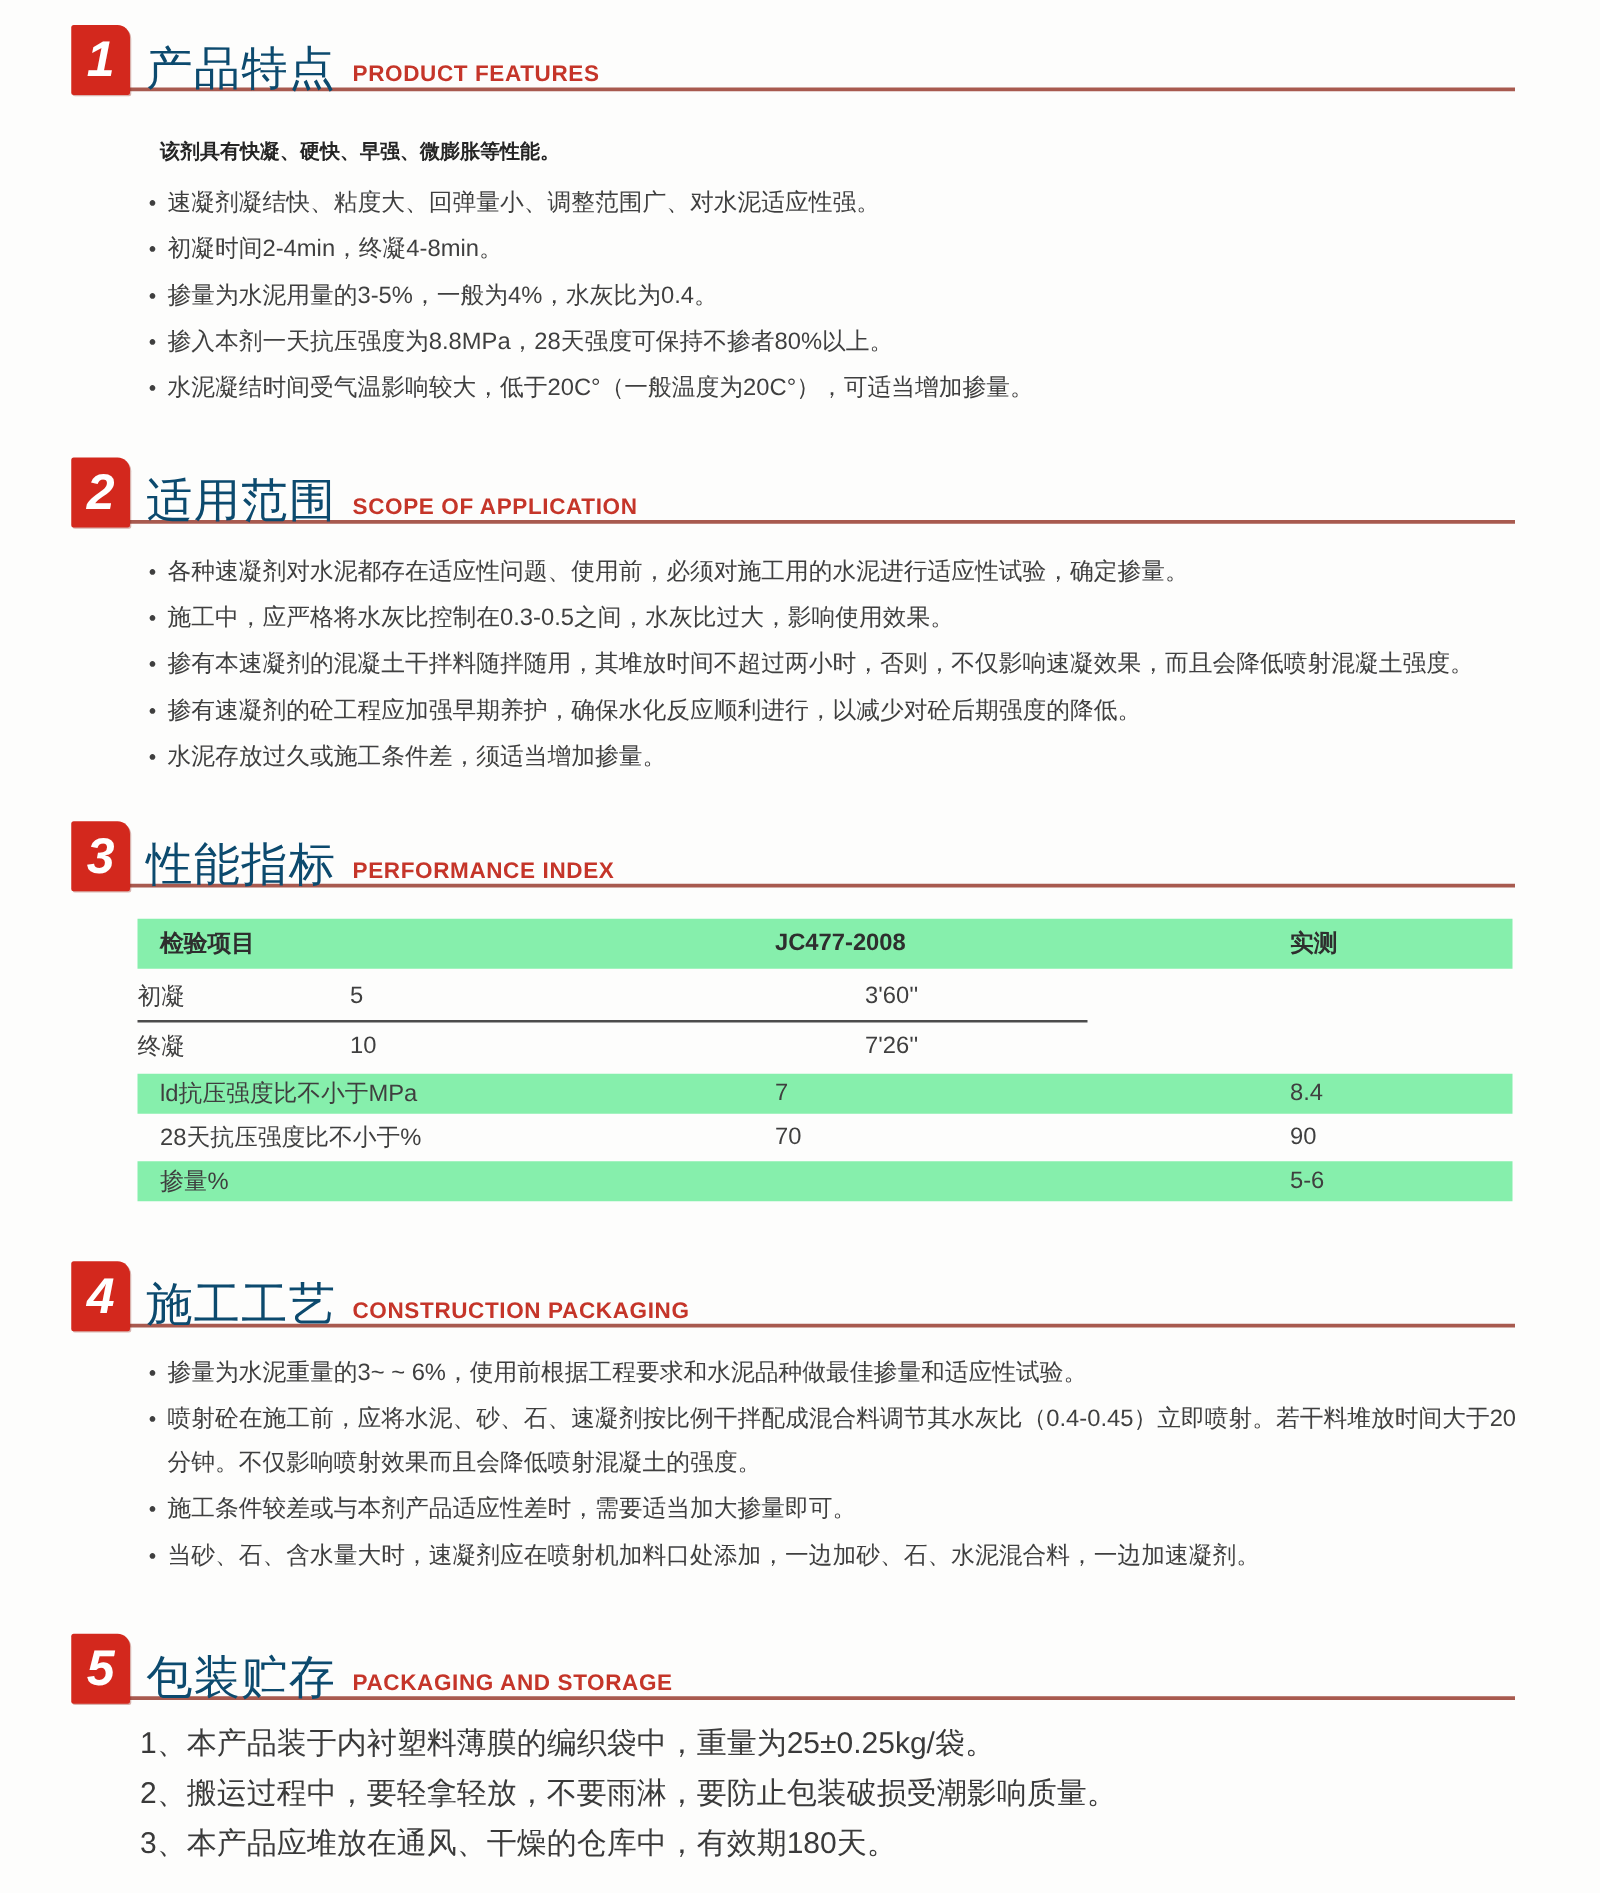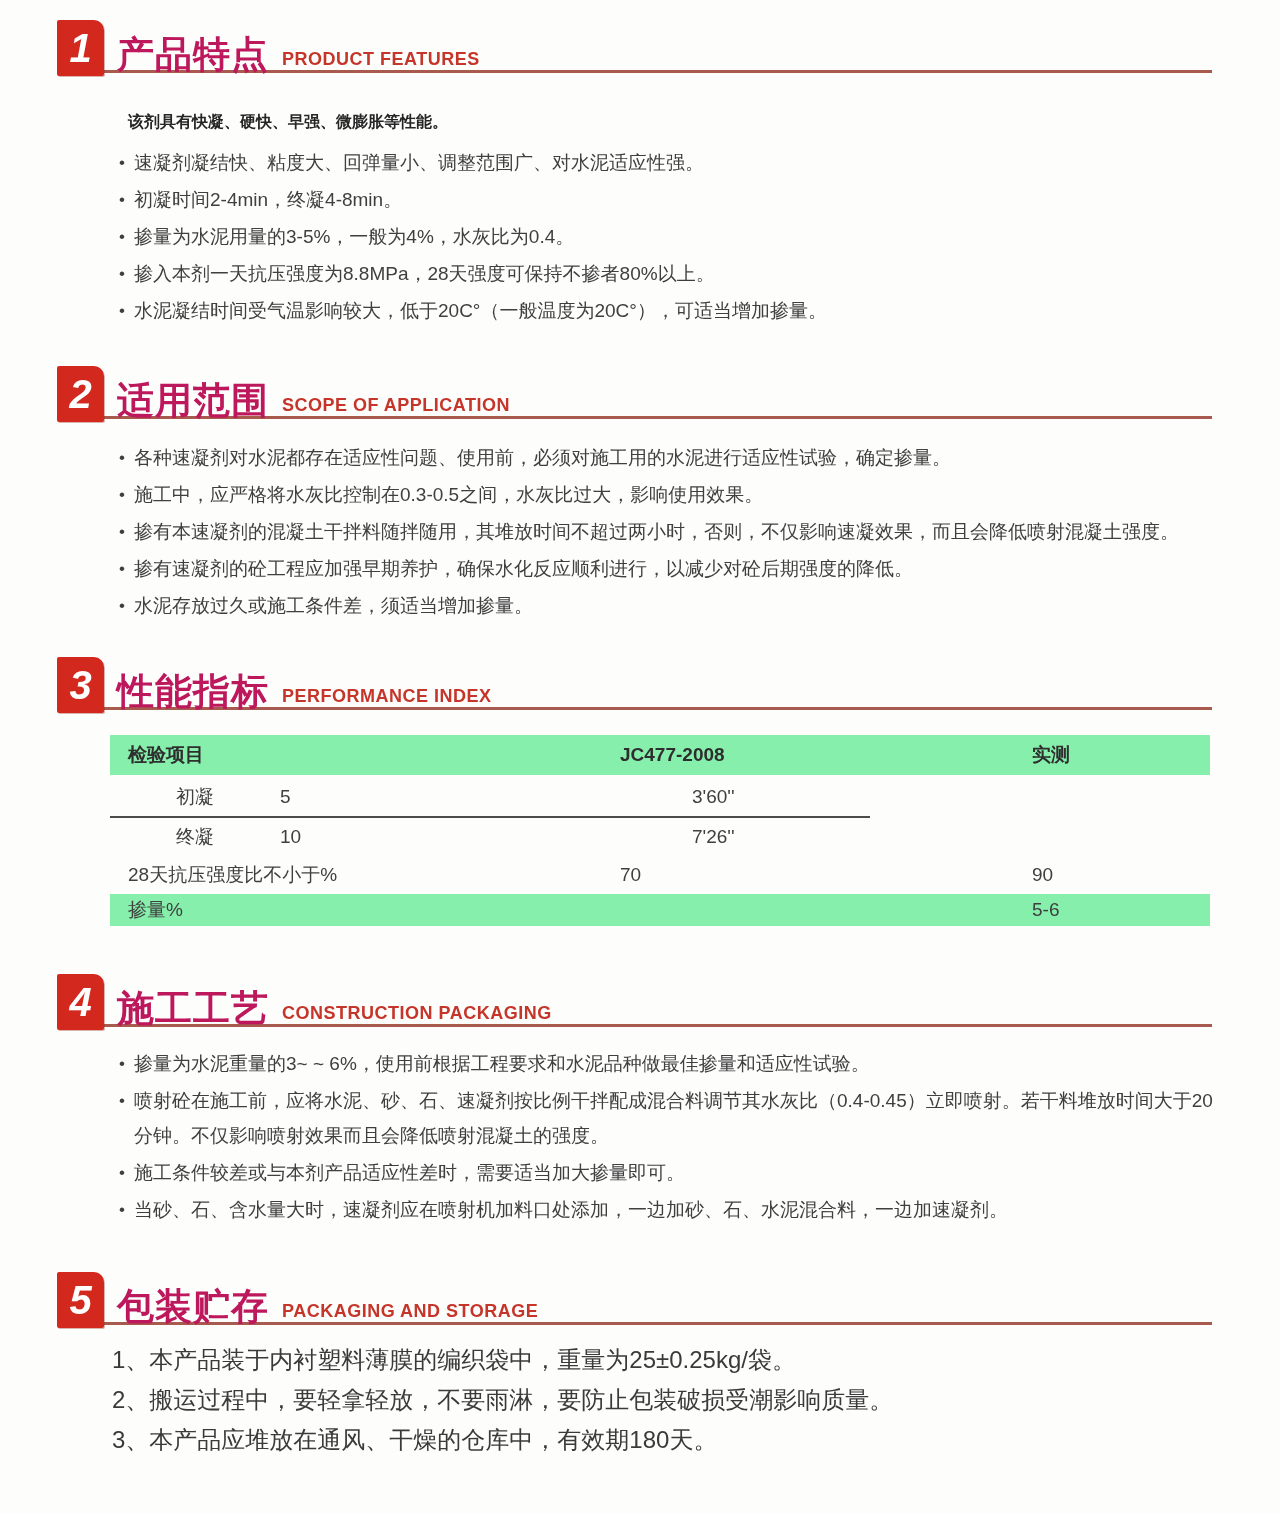--- a/index.html
+++ b/index.html
@@ -24,21 +24,21 @@
     z-index:2;
   }
   .sec-underline {
     position:absolute; left:47px; right:0; bottom:5px;
     height:3px; background:#a85a4f;
   }
   .sec-titles {
     position:absolute; left:60px; bottom:6px;
     display:flex; align-items:flex-end; gap:13px; white-space:nowrap;
   }
-  .sec-title { font-size:37px; font-weight:700; line-height:.95; color:#be185d; letter-spacing:1px; }
+  .sec-title { font-size:37px; font-weight:400; line-height:.95; color:#0c4a6e; letter-spacing:1px; }
   .sec-subtitle { font-size:18px; font-weight:700; color:#c53529; padding-bottom:2px; letter-spacing:.5px; }
 
   
   .sec-1 .sec-header { margin-top:20px; }
   .sec-2 .sec-header { margin-top:38px; }
   .sec-3 .sec-header { margin-top:34px; }
   .sec-4 .sec-header { margin-top:48px; }
   .sec-5 .sec-header { margin-top:45px; }
 
   
@@ -59,21 +59,21 @@
   ol.numbered { list-style:none; margin:16px 58px 0 112px; padding:0; }
   ol.numbered li { font-size:24px; line-height:28px; margin-bottom:12px; color:#3a3a3a; }
 
   
   .ptable { margin:20px 0 0 110px; width:1100px; font-size:19px; }
   .t-row { display:flex; align-items:center; height:32px; margin-bottom:3px; }
   .t-row.t-head { height:40px; font-weight:700; color:#2e2e2e; }
   .gray { background:#86efac; }
   .c-label { width:340px; padding-left:18px; box-sizing:border-box; }
   .c-label.wide { width:510px; }
-  .c-sub { width:170px; text-align:center; }
+  .c-sub { width:170px; }
   .c-jc { width:350px; text-align:left; }
   .c-meas { width:240px; padding-left:62px; box-sizing:border-box; }
   .t-timing { display:flex; align-items:center; margin-bottom:3px; background:#fdfdfc; }
   .t-subrows { width:760px; }
   .t-subrow { display:flex; align-items:center; height:38px; }
   .t-subrow.first { border-bottom:2px solid #4c4c4c; }
 </style>
 </head>
 <body>
 
@@ -142,20 +142,25 @@
             <div class="c-meas">3'60''</div>
           </div>
           <div class="t-subrow">
             <div class="c-sub">终凝</div>
             <div class="c-jc">10</div>
             <div class="c-meas">7'26''</div>
           </div>
         </div>
       </div>
 
+      <div class="t-row gray">
+        <div class="c-label wide">ld抗压强度比不小于MPa</div>
+        <div class="c-jc">7</div>
+        <div class="c-meas">8.4</div>
+      </div>
       <div class="t-row">
         <div class="c-label wide">28天抗压强度比不小于%</div>
         <div class="c-jc">70</div>
         <div class="c-meas">90</div>
       </div>
       <div class="t-row gray">
         <div class="c-label wide">掺量%</div>
         <div class="c-jc"></div>
         <div class="c-meas">5-6</div>
       </div>

